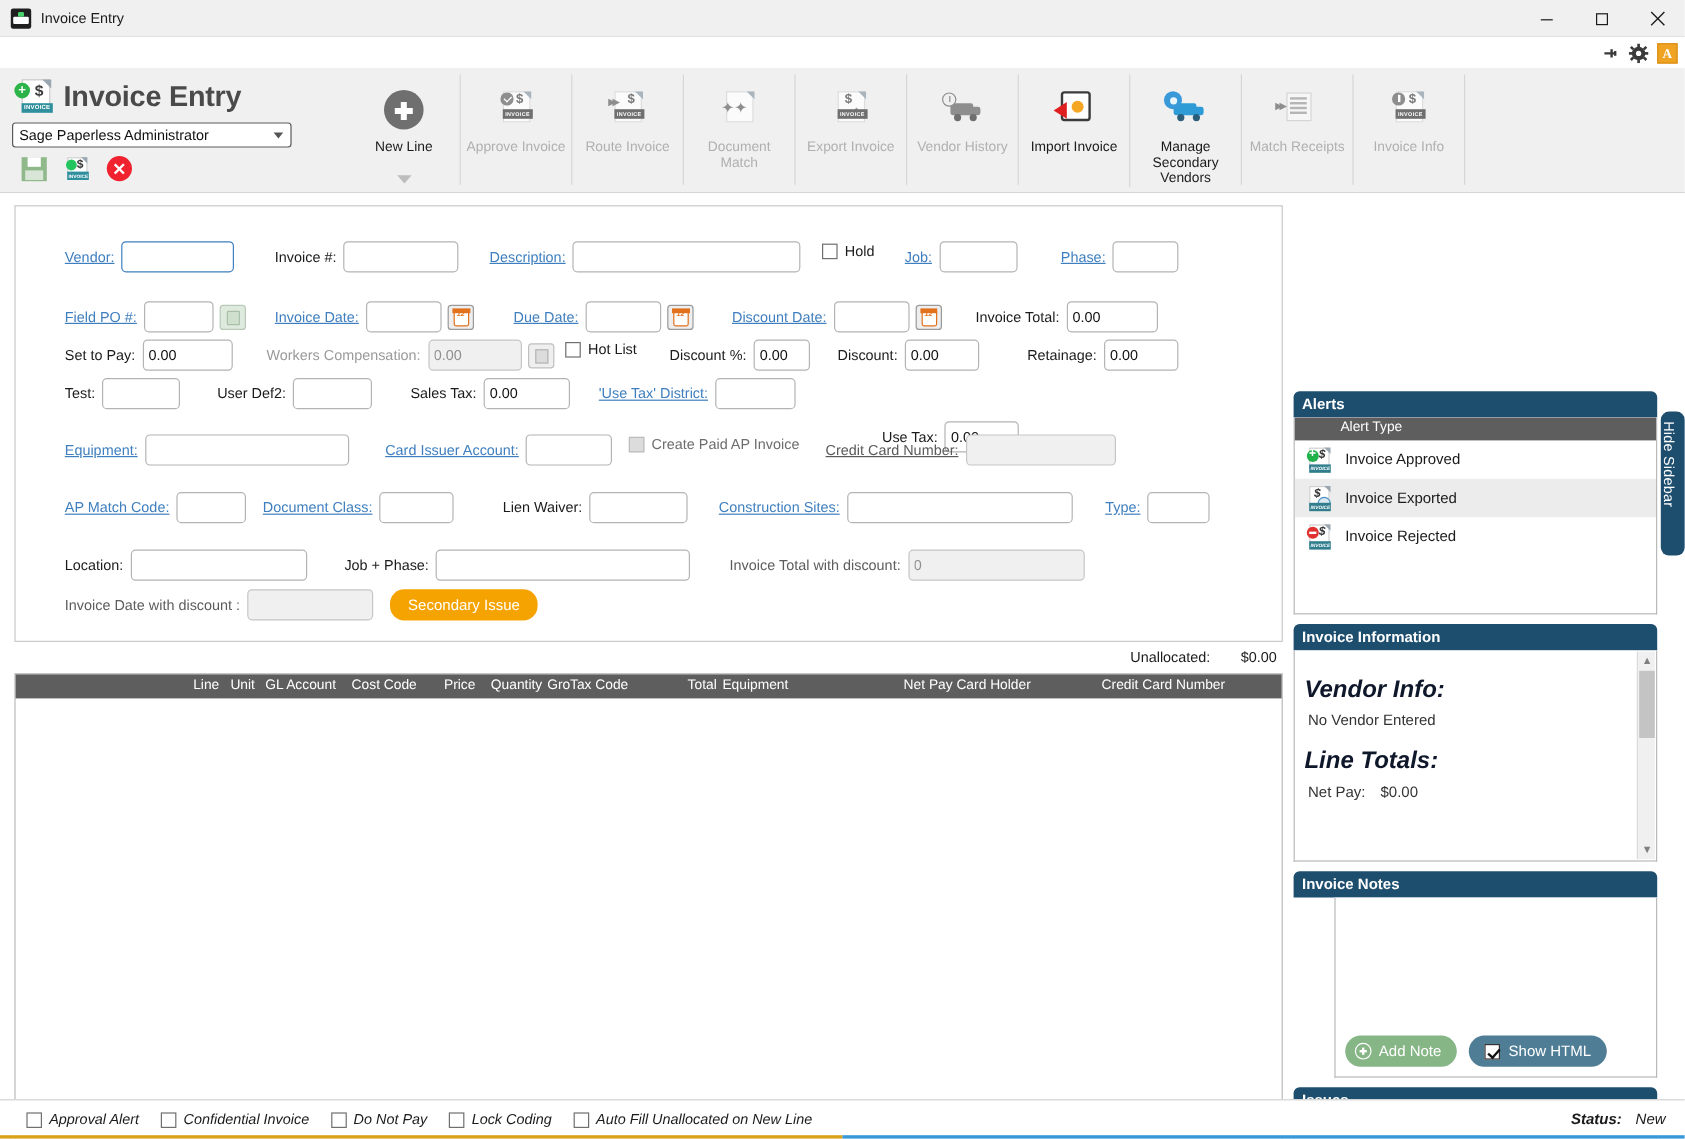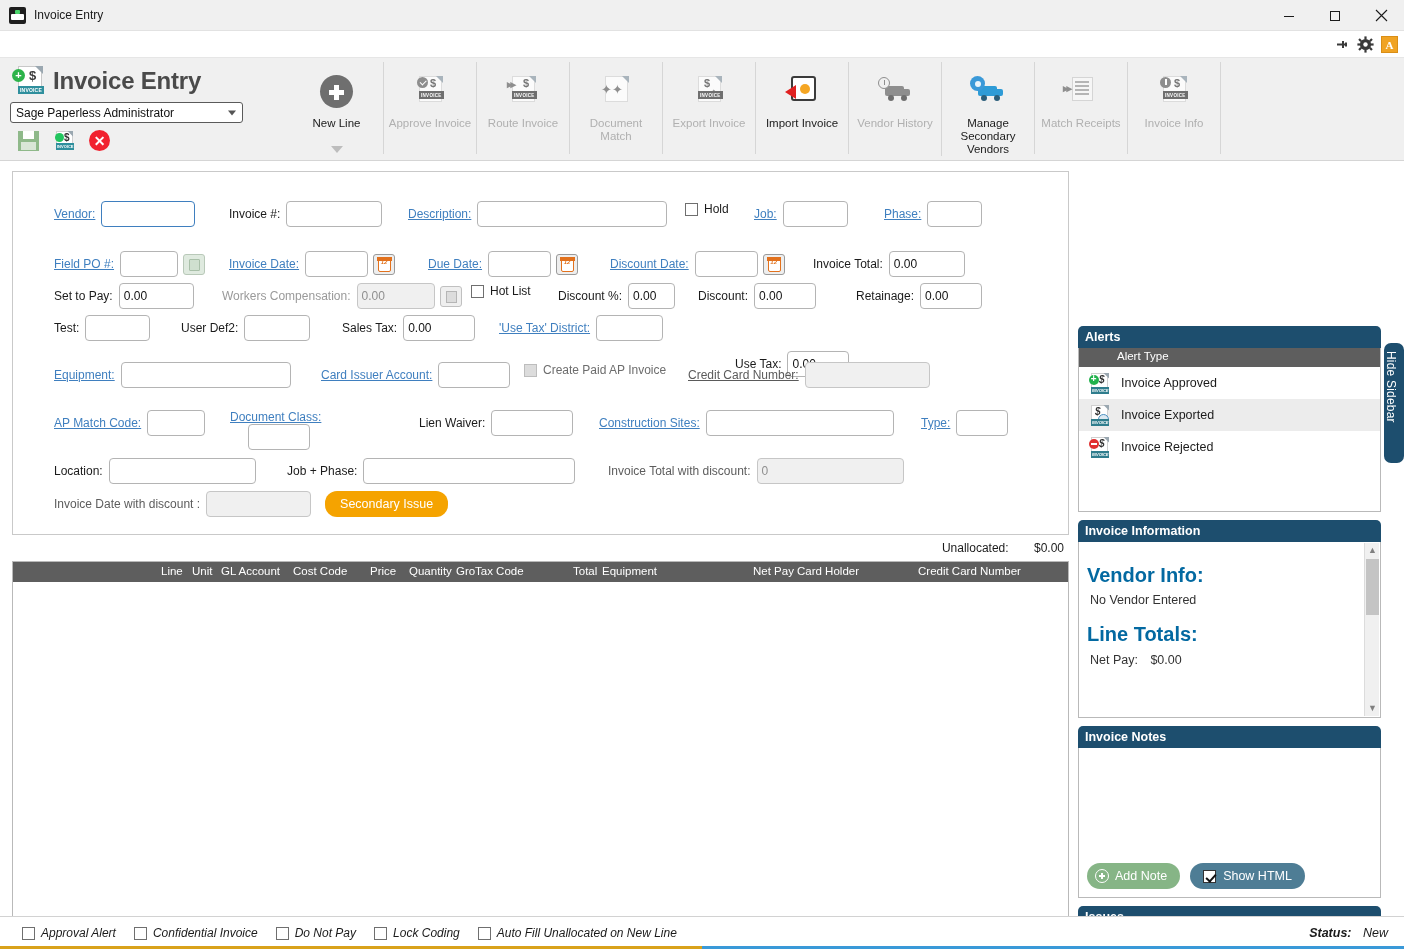--- a/index.html
+++ b/index.html
@@ -247,25 +247,25 @@
   .mk-red::after{content:"";position:absolute;left:2px;top:4px;width:6px;height:2px;background:#fff;}
   .mk-blue{ position:absolute;left:10px;top:9px;width:11px;height:11px;border-radius:50%;background:#dce9f2;border:1.6px solid #4a90c2;}
 
   .scroll-track{
     position:absolute;right:1px;top:1px;bottom:1px;width:15px;background:#f0f0f0;border-left:1px solid #dcdcdc;
   }
   .scroll-arrow{ position:absolute;left:0;width:15px;height:15px;color:#808080;font-size:9px;text-align:center;line-height:15px;}
   .scroll-thumb{ position:absolute;left:1px;width:13px;background:#c4c4c4;}
 
   .info-body{ padding:14px 0 0 8px; height:172px; overflow:hidden; }
-  .info-h{ font-size:20px;font-weight:bold;color:#0369a1;margin:8px 0 6px 0;}
+  .info-h{ font-size:20px;font-weight:bold;color:#0f172a;margin:8px 0 6px 0;font-style:italic;}
   .info-t{ font-size:12.5px;color:#333;margin-left:3px;}
   .info-kv{ font-size:12.5px;color:#333;margin-left:3px;margin-top:7px;}
 
-  .notes-body{ height:150px; position:relative; }
+  .notes-body{ height:150px; position:relative;margin-left:34px; }
   .notes-btns{ position:absolute;left:8px;bottom:8px;display:flex;gap:10px;}
   .btn-add{
     background:#86b586;color:#fff;border:none;border-radius:13px;height:26px;padding:0 13px 0 8px;
     font-size:12.5px;display:flex;align-items:center;gap:6px;font-family:"Liberation Sans",sans-serif;cursor:pointer;
   }
   .btn-add .circ{ width:14px;height:14px;border-radius:50%;border:1.6px solid #fff;position:relative;flex:none;}
   .btn-add .circ::before{content:"";position:absolute;left:2.6px;top:5px;width:6px;height:2px;background:#fff;}
   .btn-add .circ::after{content:"";position:absolute;left:4.6px;top:3px;width:2px;height:6px;background:#fff;}
   .btn-html{
     background:#4e7d95;color:#fff;border:none;border-radius:13px;height:26px;padding:0 13px;
@@ -426,41 +426,41 @@
       <div class="rib-icon">
         <div class="docico"></div>
           <div class="docfold"></div>
           <div class="docdollar" style="left:14px">$</div>
         <div class="curve-arrow"></div>
           <div class="docbadge">INVOICE</div>
       </div>
       <div class="lbl">Export Invoice</div>
     </div>
 
-    <div class="rib-btn enabled">
-      <div class="rib-icon">
-        <div class="imp-box"></div>
-          <div class="imp-dot"></div>
-          <div class="imp-red"></div>
-      </div>
-      <div class="lbl">Import Invoice</div>
-    </div>
-
     <div class="rib-btn">
       <div class="rib-icon">
         <div class="truck-body"></div>
           <div class="truck-cab"></div>
         <div class="truck-w1"></div>
           <div class="truck-w2"></div>
           <div class="clock"></div>
       </div>
       <div class="lbl">Vendor History</div>
     </div>
 
     <div class="rib-btn enabled">
+      <div class="rib-icon">
+        <div class="imp-box"></div>
+          <div class="imp-dot"></div>
+          <div class="imp-red"></div>
+      </div>
+      <div class="lbl">Import Invoice</div>
+    </div>
+
+    <div class="rib-btn enabled">
       <div class="rib-icon truck-blue">
         <div class="truck-body"></div>
           <div class="truck-cab"></div>
         <div class="truck-w1"></div>
           <div class="truck-w2"></div>
           <div class="gear-blue"></div>
       </div>
       <div class="lbl">Manage Secondary Vendors</div>
     </div>
 
@@ -616,21 +616,21 @@
     </div>
     <div class="field-row" style="left:675px; top:190px;">
       <label class="flabel" style="color:#5a5a5a;text-decoration:underline">Credit Card Number:</label>
       <input class="finp dis" style="width: 125px; margin-left: 6px;" disabled="" value="">
     </div>
 
     <div class="field-row" style="left:41px; top:238px;">
       <label class="flink">AP Match Code:</label>
       <input class="finp" style="width: 58px; margin-left: 6px;" value="">
     </div>
-    <div class="field-row" style="left:217px; top:238px;flex-direction:column;">
+    <div class="field-row" style="left:206px; top:238px;">
       <label class="flink">Document Class:</label>
       <input class="finp" style="width: 62px; margin-left: 6px;" value="">
     </div>
     <div class="field-row" style="left:406px; top:238px;">
       <label class="flabel">Lien Waiver:</label>
       <input class="finp" style="width: 82px; margin-left: 6px;" value="">
     </div>
     <div class="field-row" style="left:586px; top:238px;">
       <label class="flink">Construction Sites:</label>
       <input class="finp" style="width: 188px; margin-left: 6px;" value="">

